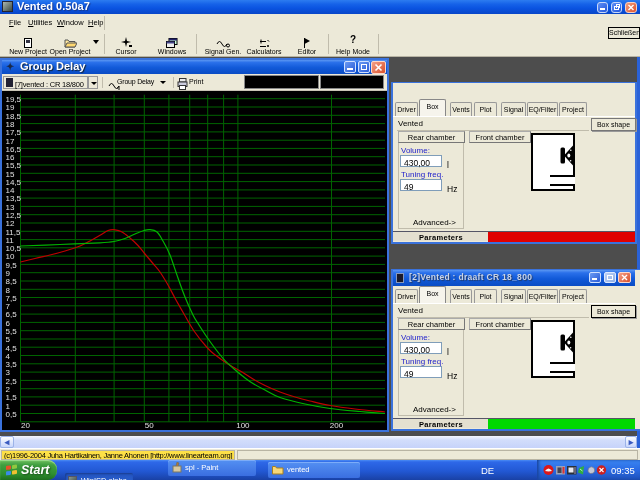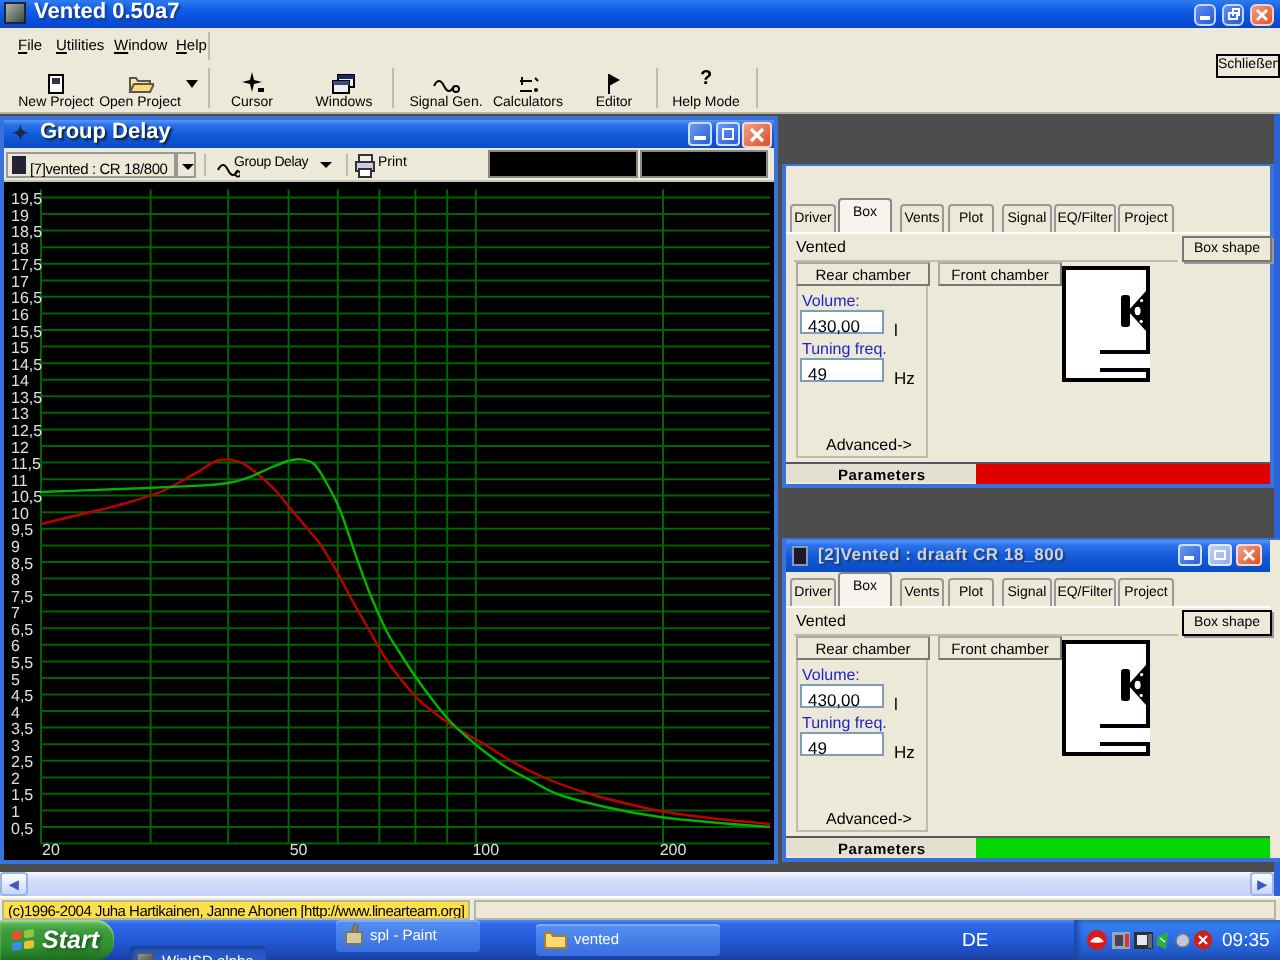--- a/index.html
+++ b/index.html
@@ -347,21 +347,21 @@
           <rect x="0" y="7.5" width="5" height="4" rx="1" fill="#3a8ae8"></rect>
           <rect x="6" y="7.5" width="5" height="4" rx="1" fill="#f0c030"></rect>
         </g>
       </svg>
 <div class="abs" style="left:21px;top:3px;font:bold italic 12.5px 'Liberation Sans',sans-serif;color:#fff;text-shadow:1px 1px 2px #1a4a1a">Start</div>
 </div>
 <div class="abs" style="left:65px;top:13px;width:68px;height:16px;background:linear-gradient(180deg,#2355c0,#2e63d4);border-radius:2px;box-shadow:inset 1px 1px 2px #1a3c8e">
 <div class="abs" style="left:3px;top:3px;width:9px;height:9px;background:linear-gradient(135deg,#8a9890,#3a4840);border:1px solid #556"></div>
 <div class="abs" style="left:16px;top:3px;font:7.5px 'Liberation Sans',sans-serif;color:#fff;white-space:nowrap">WinISD alpha</div>
 </div>
-<div class="abs" style="left:168px;top:0;width:72px;height:16px;background:linear-gradient(180deg,#5490f2,#3a6ee0);border-radius:2px;box-shadow:inset 0 1px 0 #7cacf8">
+<div class="abs" style="left:168px;top:0;width:88px;height:16px;background:linear-gradient(180deg,#5490f2,#3a6ee0);border-radius:2px;box-shadow:inset 0 1px 0 #7cacf8">
 <svg width="10" height="11" style="position:absolute;left:4px;top:2px" xmlns="http://www.w3.org/2000/svg">
         <rect x="1" y="4" width="8" height="6" fill="#d8c8a0" stroke="#776"></rect>
         <path d="M4 4 L5 0 L7 1 L6 4" fill="#b07838" stroke="#665" stroke-width="0.5"></path>
       </svg>
 <div class="abs" style="left:17px;top:3px;font:7.5px 'Liberation Sans',sans-serif;color:#fff;white-space:nowrap">spl - Paint</div>
 </div>
 <div class="abs" style="left:268px;top:2px;width:92px;height:16px;background:linear-gradient(180deg,#5490f2,#3a6ee0);border-radius:2px;box-shadow:inset 0 1px 0 #7cacf8">
 <svg width="12" height="10" style="position:absolute;left:4px;top:3px" xmlns="http://www.w3.org/2000/svg">
         <path d="M0.5 9 L0.5 1.5 L3.5 1.5 L4.5 3 L11 3 L11 9 Z" fill="#f8d878" stroke="#a88020"></path>
       </svg>

